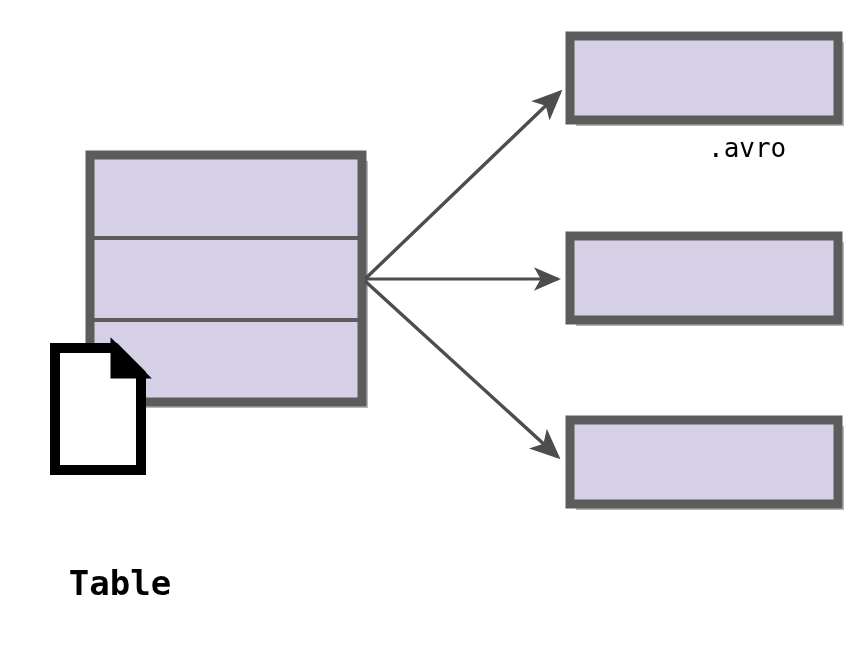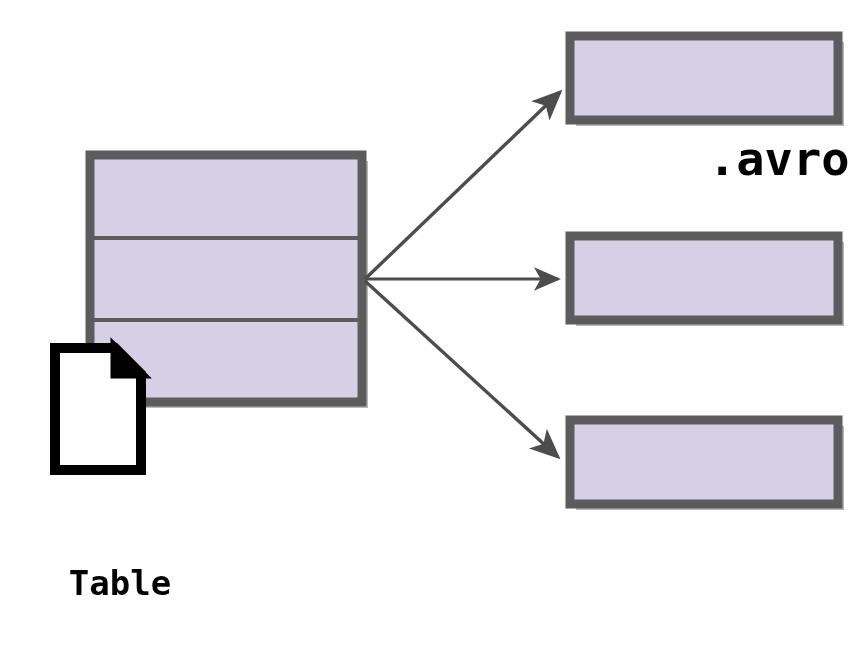--- a/index.html
+++ b/index.html
@@ -27,22 +27,22 @@
   .label {
     position: absolute;
     color: #000000;
     font-family: "DejaVu Sans Mono", monospace;
     white-space: pre;
     line-height: 1.0;
   }
   #avro-label {
     left: 708px;
     top: 135px;
-    font-size: 47px;
-    font-weight: bold;
+    font-size: 26px;
+    font-weight: normal;
     letter-spacing: 0px;
   }
   #table-format-label {
     left: 0px;
     top: 498px;
     width: 240px;
     text-align: center;
     font-size: 34px;
     font-weight: bold;
   }

